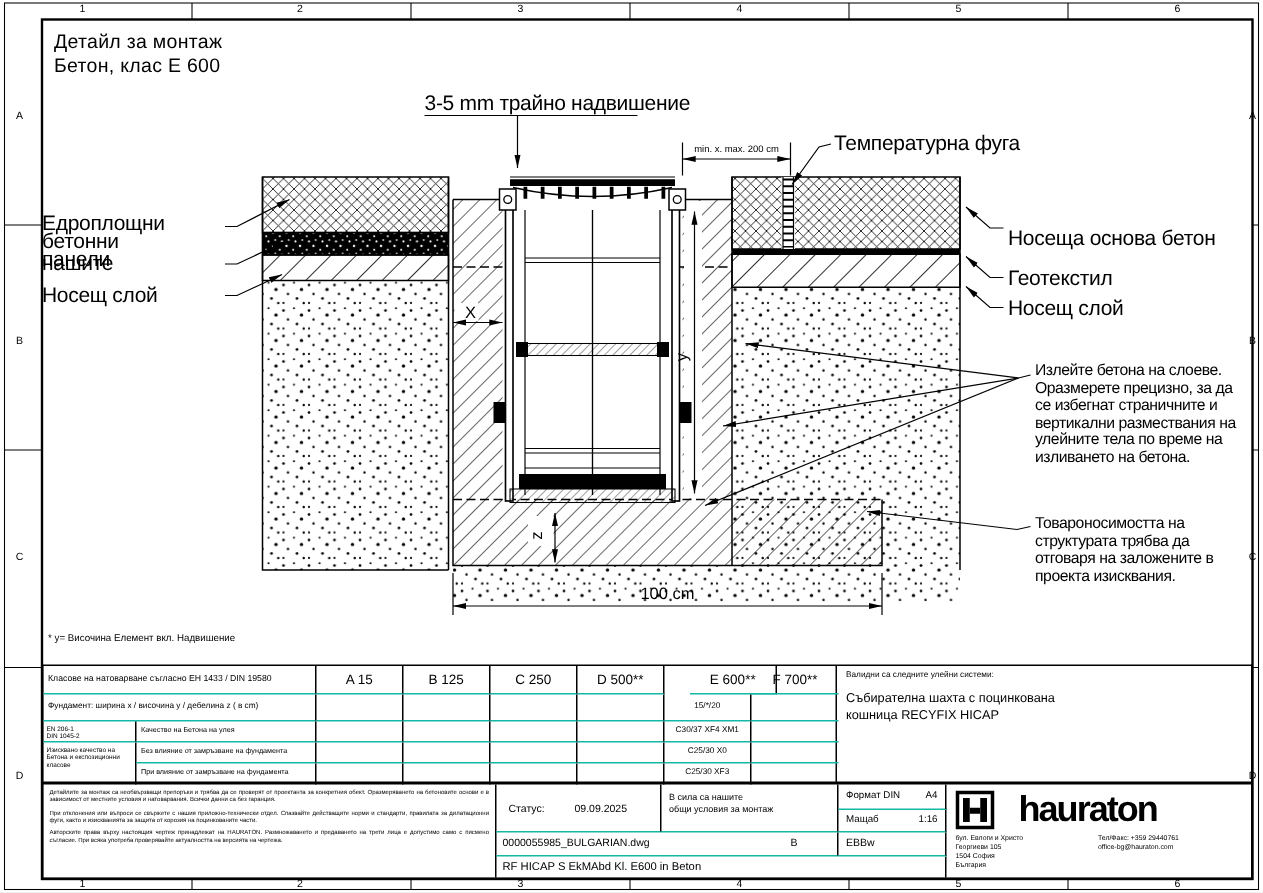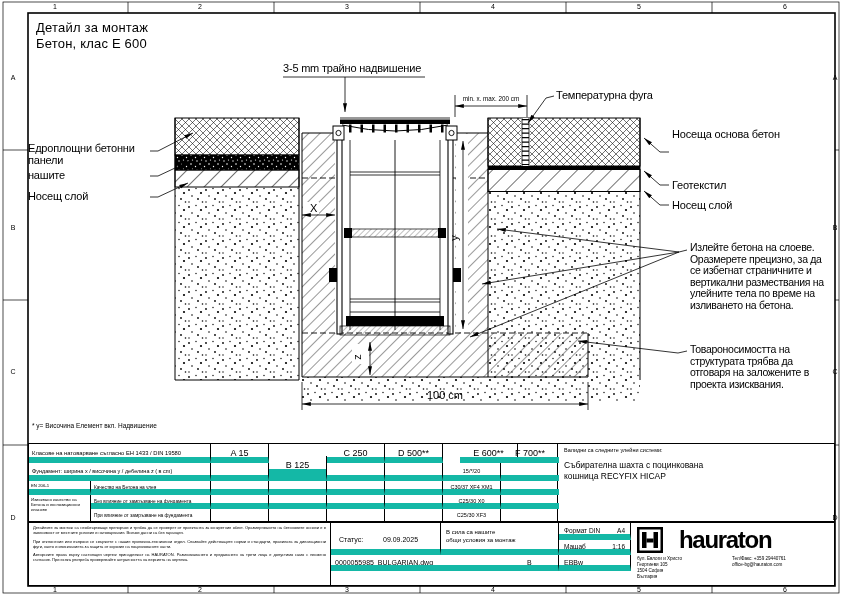--- a/index.html
+++ b/index.html
@@ -1,26 +1,26 @@
 <!DOCTYPE html>
 <html><head>
 <meta charset="utf-8">
 <style>
   html,body{margin:0;padding:0;background:#e8e8e8}
   .sheet{position:relative;width:842px;height:595px;background:#fff;overflow:hidden;
          font-family:"Liberation Sans",sans-serif;color:#000}
   .abs{position:absolute;box-sizing:border-box}
   .ml{white-space:pre-line}
-  .lbl{font-size:11px;letter-spacing:-0.2px;line-height:12px}
+  .lbl{font-size:14px;letter-spacing:-0.2px;line-height:12px}
   .rt{text-align:left}
   .zn{position:absolute;font-size:7px;width:14px;text-align:center;line-height:10px}
   .ttl{font-size:13px;line-height:16px;letter-spacing:0.2px}
   .note{font-size:10.5px;line-height:11.6px;letter-spacing:-0.3px}
   
-  .c{position:absolute;box-sizing:border-box;border-right:1px solid #000;border-bottom:6px solid #14b8a6;overflow:hidden}
+  .c{position:absolute;box-sizing:border-box;border-right:1px solid #000;border-bottom:1px solid #14b8a6;overflow:hidden}
   .c.nb{border-bottom:none}.c.nr{border-right:none}
   .tiny{font-size:4.3px;line-height:5.2px;padding:2px 0 0 2px}
   .rowlbl{font-size:4.8px;line-height:13px;padding-left:3px;white-space:nowrap}
   .val{font-size:5.5px;text-align:center}
   .clshdr{font-size:9px;line-height:18px;text-align:center}
   .disc{font-size:4px;line-height:5.3px;padding:2px 4px;text-align:justify}
   .disc p{margin:0 0 3px 0}
   .brand{font-size:24px;font-weight:bold;letter-spacing:-1.3px;line-height:26px}
   .addr{font-size:4.6px;line-height:6px;white-space:pre-line}
   svg text{font-family:"Liberation Sans",sans-serif;fill:#000}
@@ -201,21 +201,21 @@
   <span class="zn" style="left:828px;top:73px">A</span>
   <span class="zn" style="left:828px;top:223px">B</span>
   <span class="zn" style="left:828px;top:367px">C</span>
   <span class="zn" style="left:828px;top:513px">D</span>
 
   <div class="abs ttl" style="left:36px;top:20px">Детайл за монтаж</div>
   <div class="abs ttl" style="left:36px;top:36px">Бетон, клас Е 600</div>
 
   <div class="abs lbl" style="left:283px;top:62px">3-5 mm трайно надвишение</div>
   <div class="abs lbl" style="left:556px;top:89px">Температурна фуга</div>
-  <div class="abs lbl" style="left:672px;top:128px">Носеща основа бетон</div>
+  <div class="abs lbl" style="left:672px;top:152px">Носеща основа бетон</div>
   <div class="abs lbl" style="left:672px;top:179px">Геотекстил</div>
   <div class="abs lbl" style="left:672px;top:199px">Носещ слой</div>
   <div class="abs lbl rt ml" style="left:28px;top:142px;width:120px">Едроплощни бетонни
 панели</div>
   <div class="abs lbl rt" style="left:28px;top:169px;width:120px">нашите</div>
   <div class="abs lbl rt" style="left:28px;top:190px;width:120px">Носещ слой</div>
   <div class="abs note ml" style="left:690px;top:344px;width:145px">Товароносимостта на
 структурата трябва да
 отговаря на заложените в
 проекта изисквания.</div>
@@ -224,21 +224,21 @@
 се избегнат страничните и
 вертикални размествания на
 улейните тела по време на
 изливането на бетона.</div>
 
   <div class="abs" style="left:32px;top:422px;font-size:6.5px">* у= Височина Елемент вкл. Надвишение</div>
 
   <div class="abs" style="left:28px;top:443px;width:530px;height:79px;border:1px solid #000">
     <div class="c" style="left:0;top:0;width:182px;height:19px;font-size:5.8px;line-height:18px;padding-left:3px;white-space:nowrap">Класове на натоварване съгласно ЕН 1433 / DIN 19580</div>
     <div class="c clshdr" style="left:182px;top:0;width:58px;height:19px">A 15</div>
-    <div class="c clshdr" style="left:240px;top:12px;width:58px;height:19px">B 125</div>
+    <div class="c clshdr" style="left:240px;top:0;width:58px;height:19px">B 125</div>
     <div class="c clshdr" style="left:298px;top:0;width:58px;height:19px">C 250</div>
     <div class="c clshdr" style="left:356px;top:0;width:58px;height:19px">D 500**</div>
     <div class="c clshdr" style="left:431px;top:0;width:58px;height:19px">E 600**</div>
     <div class="c clshdr nr" style="left:472px;top:0;width:58px;height:19px">F 700**</div>
 
     <div class="c" style="left:0;top:19px;width:182px;height:18px;font-size:5.5px;line-height:17px;padding-left:3px;white-space:nowrap">Фундамент:  ширина x / височина y / дебелина z ( в cm)</div>
     <div class="c" style="left:182px;top:19px;width:58px;height:18px"></div>
     <div class="c" style="left:240px;top:19px;width:58px;height:18px"></div>
     <div class="c" style="left:298px;top:19px;width:58px;height:18px"></div>
     <div class="c" style="left:356px;top:19px;width:58px;height:18px"></div>
@@ -288,20 +288,21 @@
     <div class="c" style="left:302px;top:0;width:110px;height:32px;font-size:7px">
       <span class="abs" style="left:8px;top:13px">Статус:</span>
       <span class="abs" style="left:52px;top:13px">09.09.2025</span>
     </div>
     <div class="c ml" style="left:412px;top:0;width:118px;height:32px;font-size:6px;line-height:8px;padding:5px 0 0 5px">В сила са нашите
 общи условия за монтаж</div>
     <div class="c" style="left:302px;top:32px;width:228px;height:16px;font-size:7px;line-height:15px">
       <span class="abs" style="left:4px">0000055985_BULGARIAN.dwg</span>
       <span class="abs" style="left:196px">B</span>
     </div>
+    <div class="c nb" style="left:302px;top:48px;width:300px;height:14px;font-size:7.5px;line-height:14px;padding-left:4px">RF HICAP S  EkMAbd  Kl. E600 in Beton</div>
     <div class="c" style="left:530px;top:0;width:72px;height:17px;font-size:6.5px;line-height:16px">
       <span class="abs" style="left:5px">Формат DIN</span>
       <span class="abs" style="right:5px">A4</span>
     </div>
     <div class="c" style="left:530px;top:17px;width:72px;height:15px;font-size:6.5px;line-height:14px">
       <span class="abs" style="left:5px">Мащаб</span>
       <span class="abs" style="right:5px">1:16</span>
     </div>
     <div class="c" style="left:530px;top:32px;width:72px;height:16px;font-size:7px;line-height:15px;padding-left:5px">EBBw</div>
 

